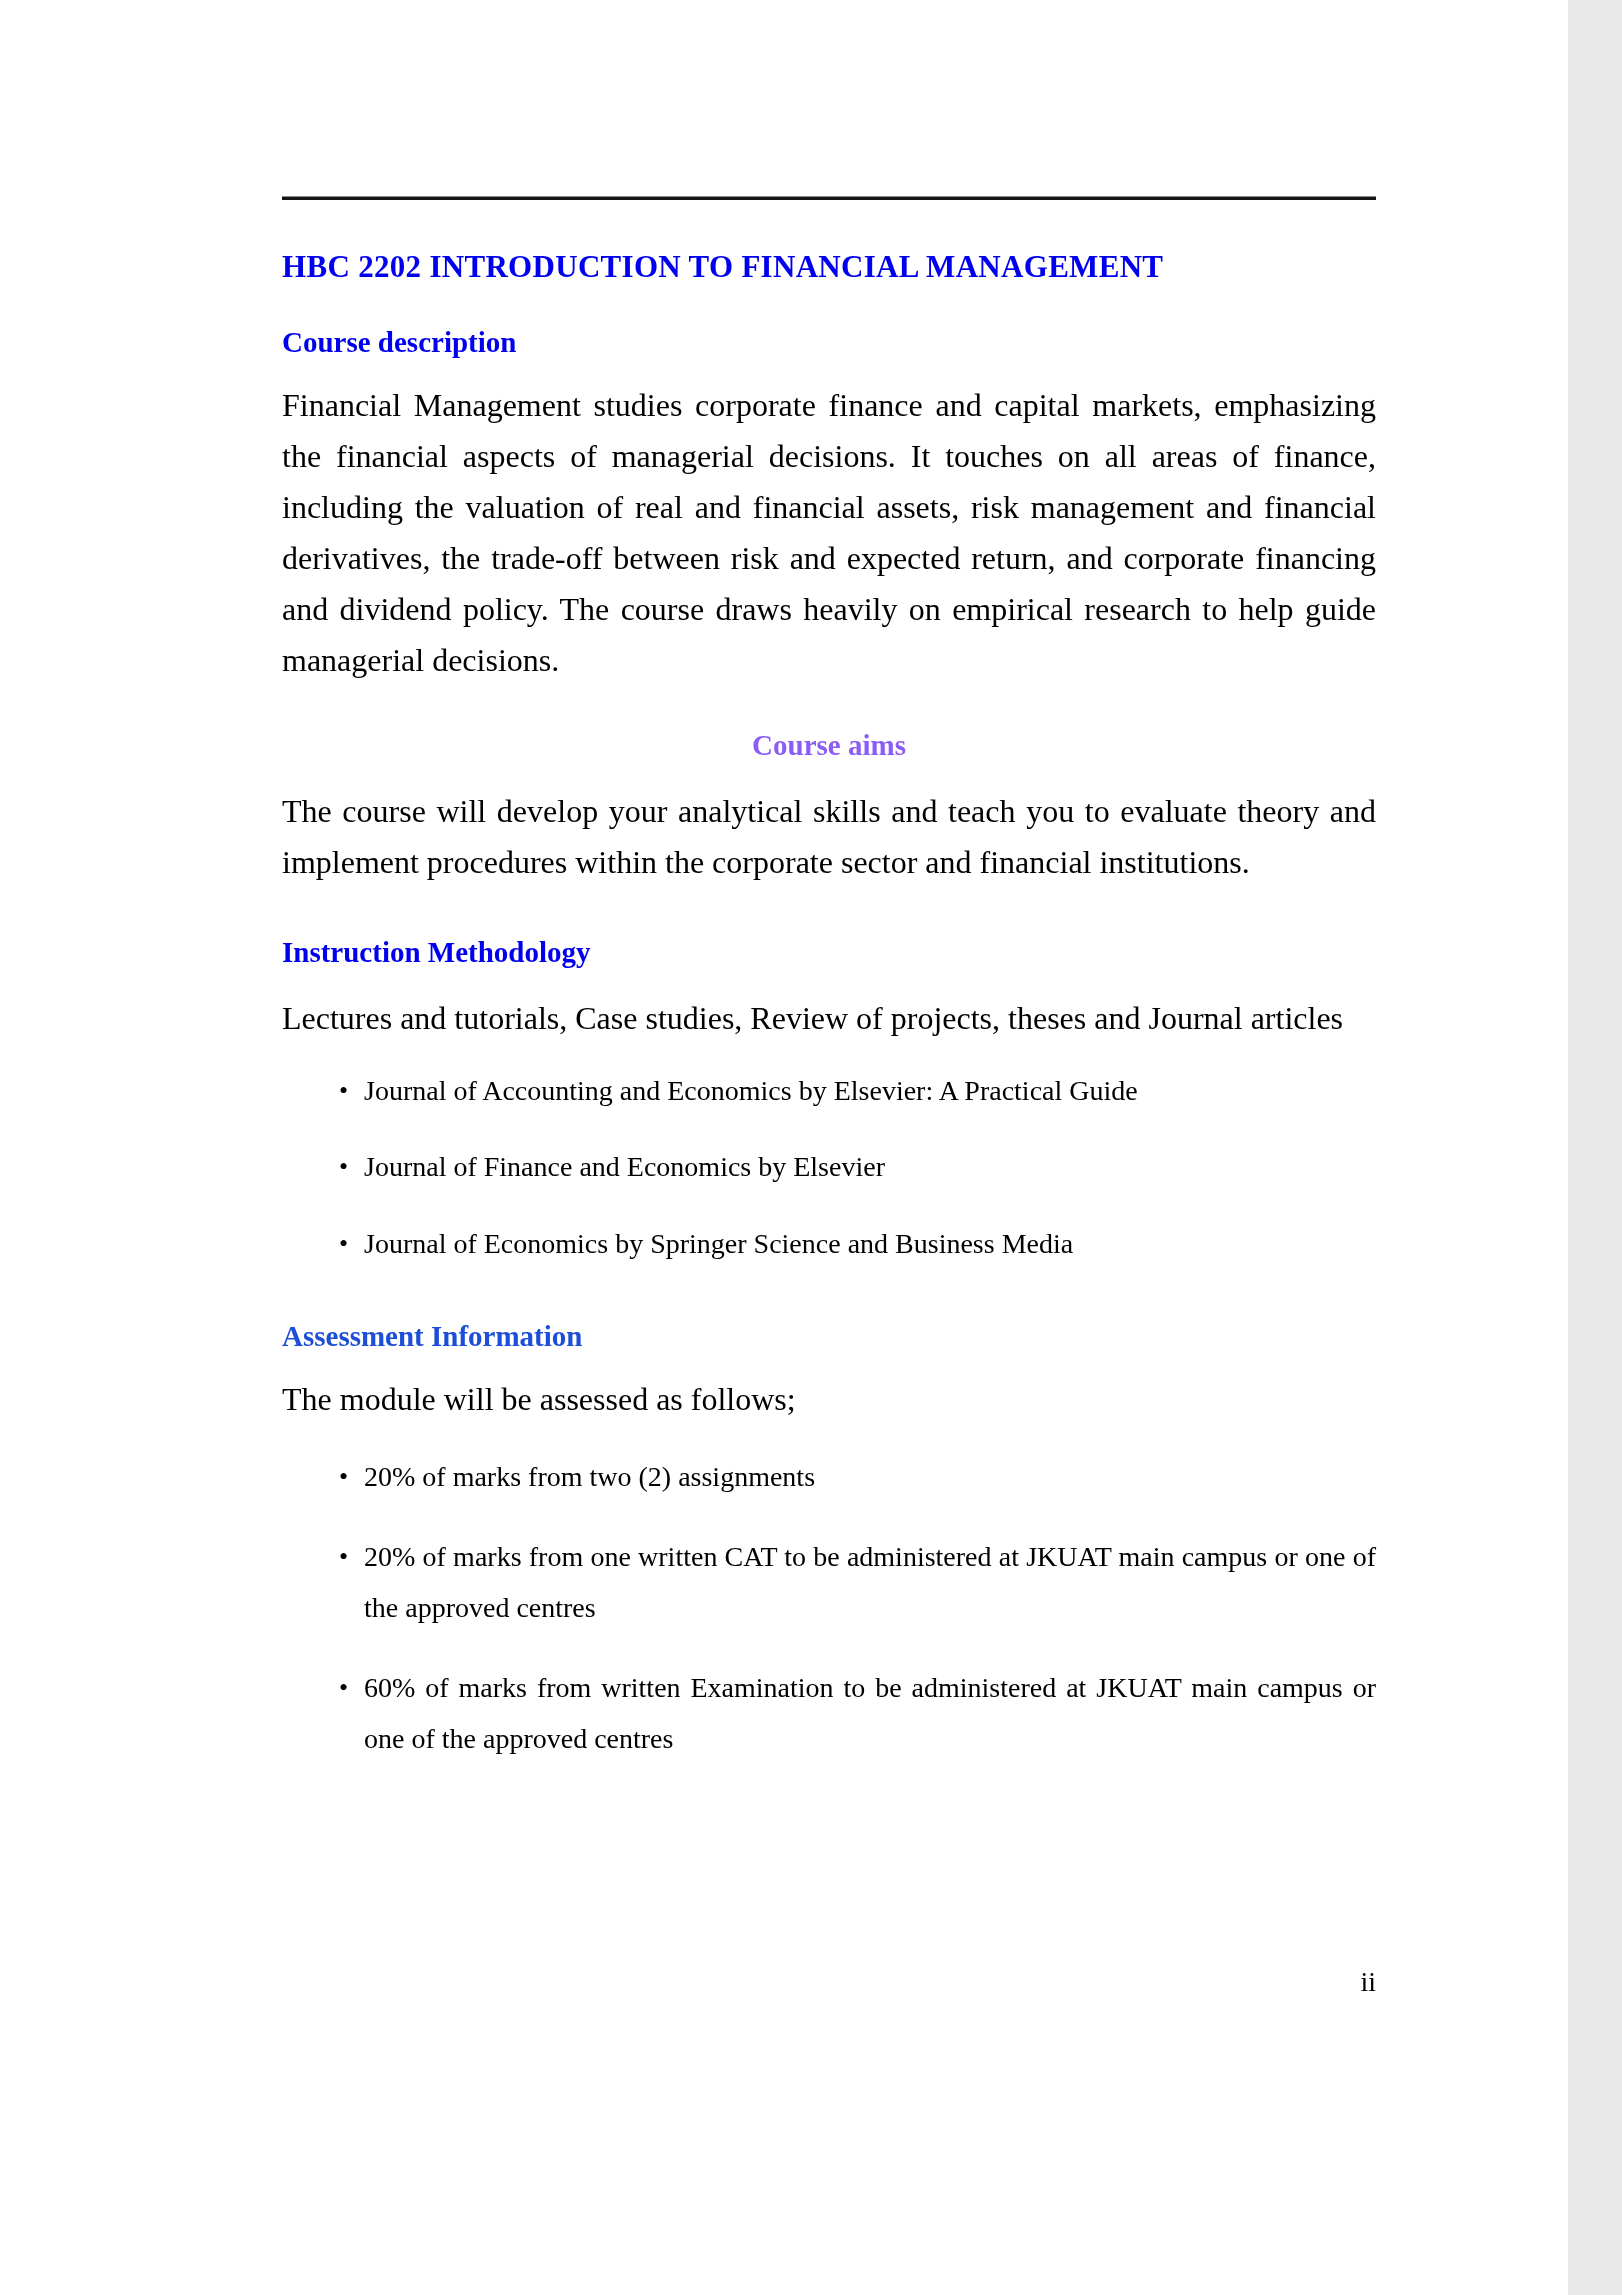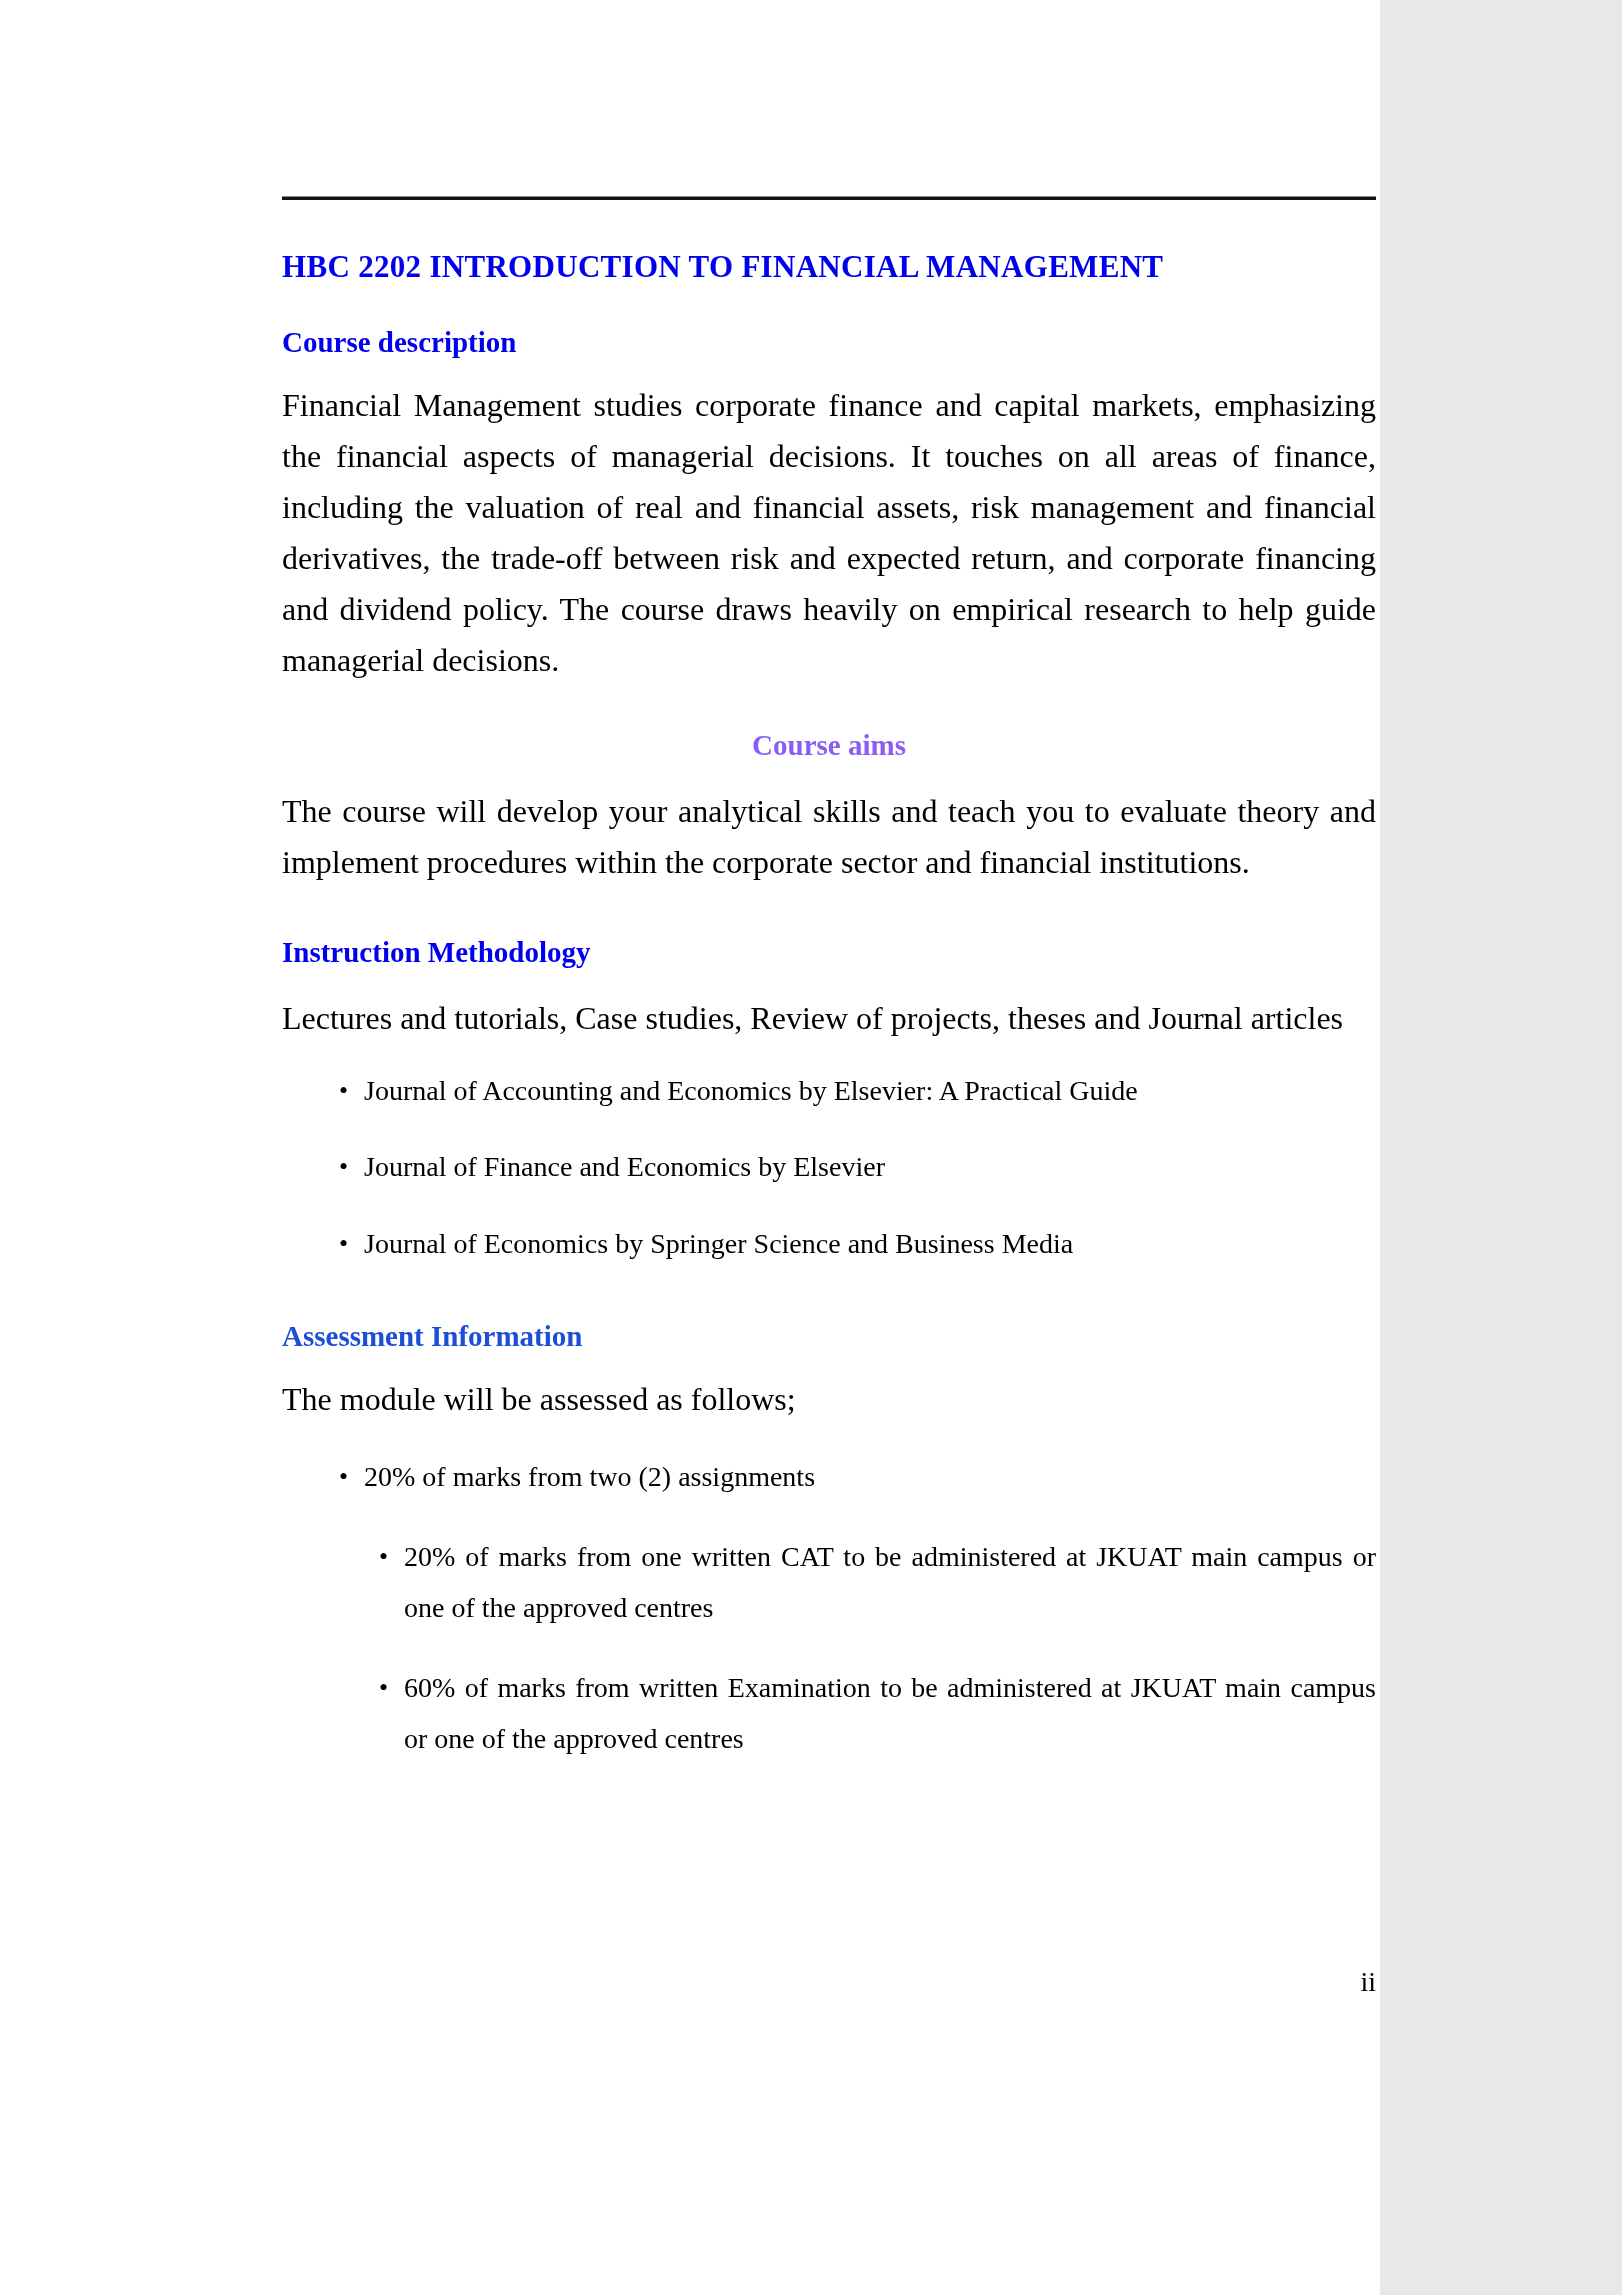--- a/index.html
+++ b/index.html
@@ -1,18 +1,18 @@
 <!DOCTYPE html>
 <html style="font-size:10.5px"><head>
 <meta charset="utf-8">
 <style>
   html, body { margin: 0; padding: 0; background: #e8e8e8; }
   .page {
     position: relative;
-    width: 1380px;
+    width: 1568px;
     height: 2295px;
     background: #ffffff;
     font-family: "Liberation Serif", "DejaVu Serif", serif;
     color: #000000;
     overflow: hidden;
   }
   .content {
     position: absolute;
     left: 282px;
     top: 0;
@@ -55,21 +55,21 @@
     padding: 0 0 0 82px;
     list-style: none;
     font-size: 28px;
     line-height: 51px;
   }
   ul.jour-ul  { margin-top: 21px; }
   ul.jour-ul li + li { margin-top: 25.5px; }
   h2.assess-h { margin-top: 49px; }
   p.assess-p  { margin-top: 19.6px; }
   ul.assess-ul { margin-top: 25.5px; }
-  ul.assess-ul li + li { margin-top: 29px; margin-left: 40px; }
+  ul.assess-ul li + li { margin-top: 29px; }
   ul.bullets li { position: relative; text-align: justify; }
   ul.bullets li::before {
     content: "\2022";
     position: absolute;
     left: -25px;
     font-size: 26px;
   }
   .pagenum {
     position: absolute;
     left: 282px;

